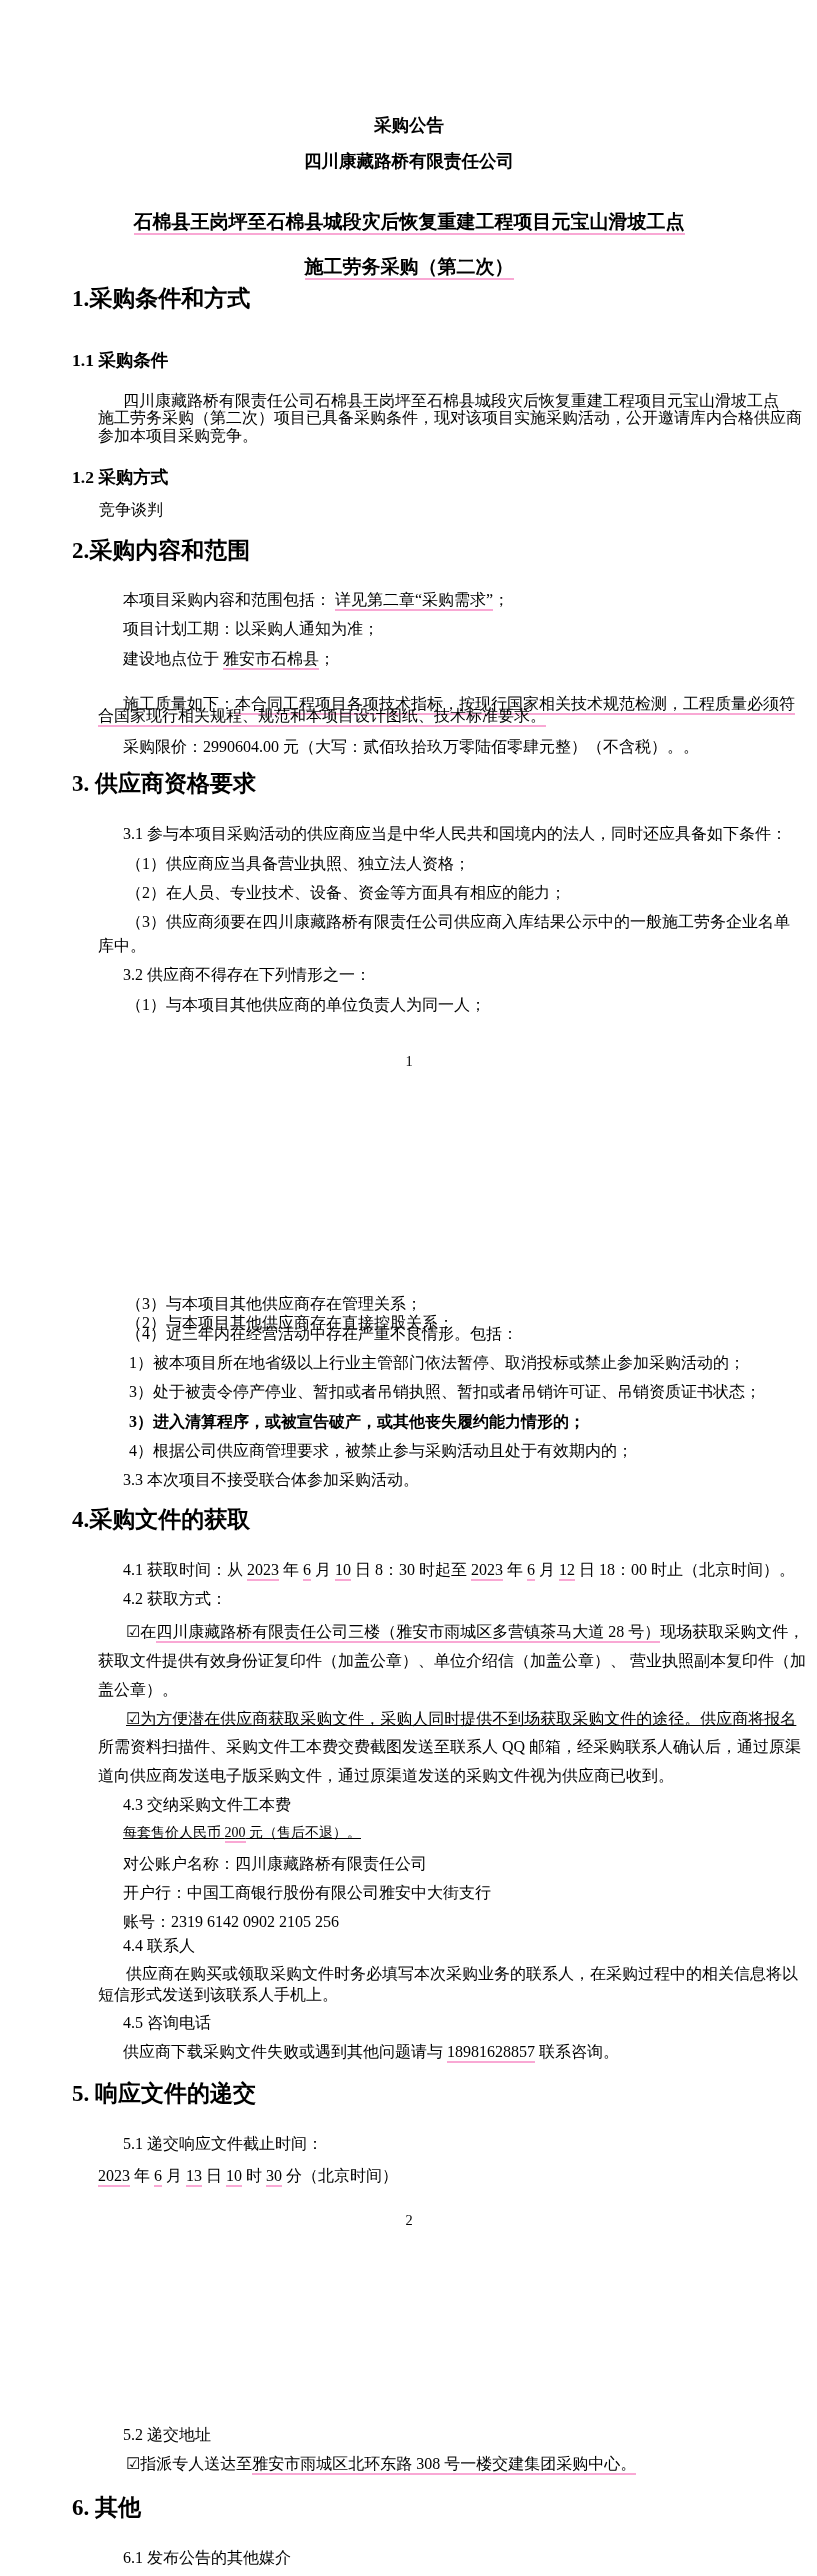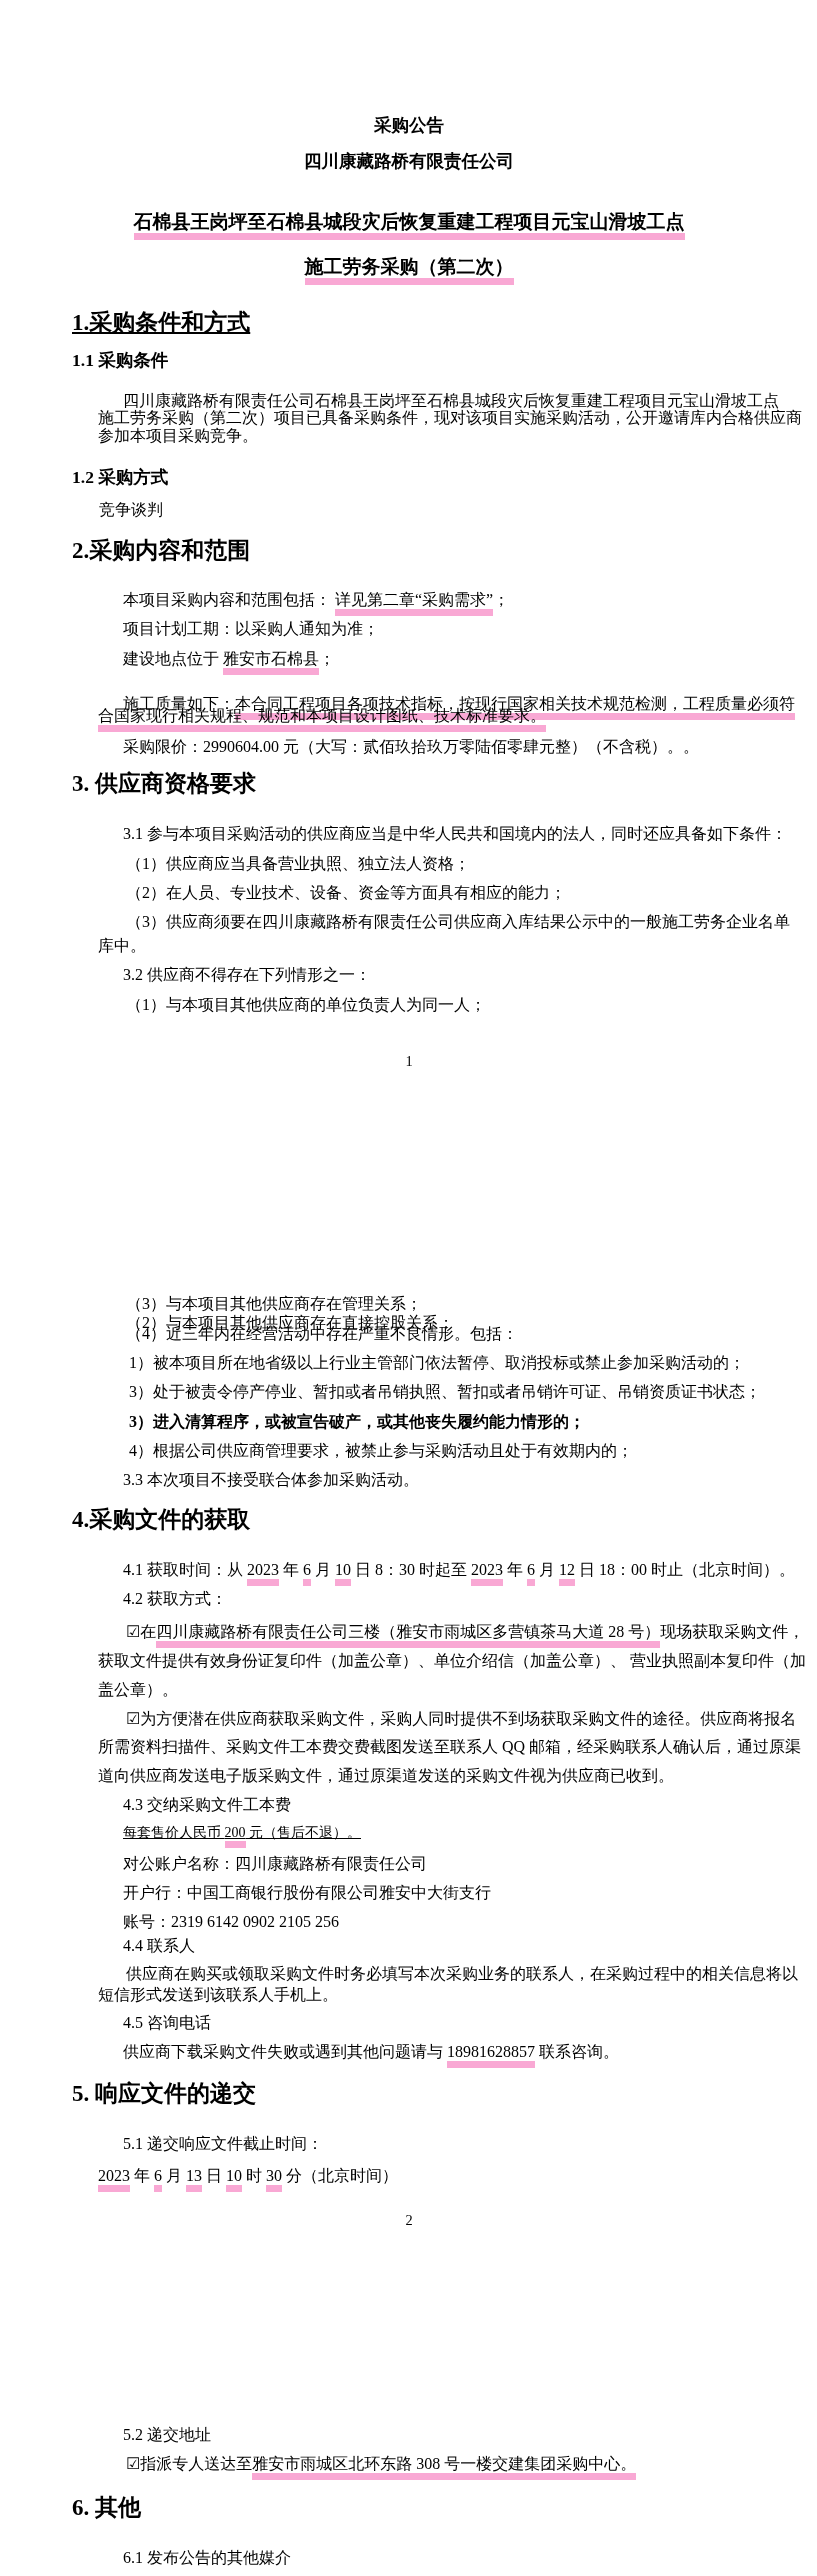--- a/index.html
+++ b/index.html
@@ -2,32 +2,32 @@
 <html style="font-size:8.2px"><head>
 <meta charset="utf-8">
 <style>
   html,body{margin:0;padding:0;background:#ffffff;}
   body{width:818px;height:3470px;position:relative;
        font-family:"Liberation Serif","DejaVu Serif",serif;color:#000;}
   #doc{position:absolute;left:0;top:0;width:818px;height:3470px;background:#fff;overflow:hidden;}
   .line{position:absolute;white-space:nowrap;line-height:1.3;z-index:2;}
   .line.c{left:0;width:818px;text-align:center;}
   .line.b{font-weight:bold;}
-  .u{border-bottom:7px solid #f9a8d4;padding-bottom:0.5px;text-align:right;}
+  .u{border-bottom:2px solid #f9a8d4;padding-bottom:0.5px;text-align:right;}
 </style>
 </head>
 <body>
 
 <div id="doc">
 
 <div class="line b c" style="top: 114px; font-size: 17.5px;"><span>采购公告</span></div>
     <div class="line b c" style="top: 150px; font-size: 17.5px;"><span>四川康藏路桥有限责任公司</span></div>
     <div class="line b c" style="top: 210px; font-size: 19px;"><span class="u">石棉县王岗坪至石棉县城段灾后恢复重建工程项目元宝山滑坡工点</span></div>
     <div class="line b c" style="top: 255px; font-size: 19px;"><span class="u">施工劳务采购（第二次）</span></div>
-    <div class="line b" style="top: 308px; left: 72px; font-size: 23px; text-decoration: underline;"><span>1.采购条件和方式</span></div>
+    <div class="line b" style="top: 284px; left: 72px; font-size: 23px;"><span>1.采购条件和方式</span></div>
     <div class="line b" style="top: 349px; left: 72px; font-size: 17.5px;"><span>1.1 采购条件</span></div>
     <div class="line" style="top: 391px; left: 123px; font-size: 16px;"><span>四川康藏路桥有限责任公司石棉县王岗坪至石棉县城段灾后恢复重建工程项目元宝山滑坡工点</span></div>
     <div class="line" style="top: 408px; left: 98px; font-size: 16px;"><span>施工劳务采购（第二次）项目已具备采购条件，现对该项目实施采购活动，公开邀请库内合格供应商</span></div>
     <div class="line" style="top: 426px; left: 98px; font-size: 16px;"><span>参加本项目采购竞争。</span></div>
     <div class="line b" style="top: 466px; left: 72px; font-size: 17.5px;"><span>1.2 采购方式</span></div>
     <div class="line" style="top: 500px; left: 99px; font-size: 16px;"><span>竞争谈判</span></div>
     <div class="line b" style="top: 536px; left: 72px; font-size: 23px;"><span>2.采购内容和范围</span></div>
     <div class="line" style="top: 590px; left: 123px; font-size: 16px;"><span>本项目采购内容和范围包括： </span><span class="u">详见第二章“采购需求”</span><span>；</span></div>
     <div class="line" style="top: 619px; left: 123px; font-size: 16px;"><span>项目计划工期：以采购人通知为准；</span></div>
     <div class="line" style="top: 649px; left: 123px; font-size: 16px;"><span>建设地点位于 </span><span class="u">雅安市石棉县</span><span>；</span></div>
@@ -50,21 +50,21 @@
     <div class="line" style="top: 1382px; left: 129px; font-size: 16px;"><span>3）处于被责令停产停业、暂扣或者吊销执照、暂扣或者吊销许可证、吊销资质证书状态；</span></div>
     <div class="line" style="top: 1412px; left: 129px; font-size: 16px; font-weight: bold;"><span>3）进入清算程序，或被宣告破产，或其他丧失履约能力情形的；</span></div>
     <div class="line" style="top: 1441px; left: 129px; font-size: 16px;"><span>4）根据公司供应商管理要求，被禁止参与采购活动且处于有效期内的；</span></div>
     <div class="line" style="top: 1470px; left: 123px; font-size: 16px;"><span>3.3 本次项目不接受联合体参加采购活动。</span></div>
     <div class="line b" style="top: 1505px; left: 72px; font-size: 23px;"><span>4.采购文件的获取</span></div>
     <div class="line" style="top: 1560px; left: 123px; font-size: 16px;"><span>4.1 获取时间：从 </span><span class="u">2023</span><span> 年 </span><span class="u">6</span><span> 月 </span><span class="u">10</span><span> 日 8：30 时起至 </span><span class="u">2023</span><span> 年 </span><span class="u">6</span><span> 月 </span><span class="u">12</span><span> 日 18：00 时止（北京时间）。</span></div>
     <div class="line" style="top: 1589px; left: 123px; font-size: 16px;"><span>4.2 获取方式：</span></div>
     <div class="line" style="top: 1622px; left: 126px; font-size: 16px;"><span>☑在</span><span class="u">四川康藏路桥有限责任公司三楼（雅安市雨城区多营镇茶马大道 28 号）</span><span>现场获取采购文件，</span></div>
     <div class="line" style="top: 1651px; left: 98px; font-size: 16px;"><span>获取文件提供有效身份证复印件（加盖公章）、单位介绍信（加盖公章）、 营业执照副本复印件（加</span></div>
     <div class="line" style="top: 1680px; left: 98px; font-size: 16px;"><span>盖公章）。</span></div>
-    <div class="line" style="top: 1709px; left: 126px; font-size: 16px;"><span>☑为方便潜在供应商获取采购文件，采购人同时提供不到场获取采购文件的途径。供应商将报名</span></div>
+    <div class="line" style="top: 1709px; left: 126px; font-size: 16px; text-decoration: underline;"><span>☑为方便潜在供应商获取采购文件，采购人同时提供不到场获取采购文件的途径。供应商将报名</span></div>
     <div class="line" style="top: 1737px; left: 98px; font-size: 16px;"><span>所需资料扫描件、采购文件工本费交费截图发送至联系人 QQ 邮箱，经采购联系人确认后，通过原渠</span></div>
     <div class="line" style="top: 1766px; left: 98px; font-size: 16px;"><span>道向供应商发送电子版采购文件，通过原渠道发送的采购文件视为供应商已收到。</span></div>
     <div class="line" style="top: 1795px; left: 123px; font-size: 16px;"><span>4.3 交纳采购文件工本费</span></div>
     <div class="line" style="top: 1824px; left: 123px; font-size: 14px; text-decoration: underline;"><span>每套售价人民币 </span><span class="u">200</span><span> 元（售后不退）。</span></div>
     <div class="line" style="top: 1854px; left: 123px; font-size: 16px;"><span>对公账户名称：四川康藏路桥有限责任公司</span></div>
     <div class="line" style="top: 1883px; left: 123px; font-size: 16px;"><span>开户行：中国工商银行股份有限公司雅安中大街支行</span></div>
     <div class="line" style="top: 1912px; left: 123px; font-size: 16px;"><span>账号：2319 6142 0902 2105 256</span></div>
     <div class="line" style="top: 1936px; left: 123px; font-size: 16px;"><span>4.4 联系人</span></div>
     <div class="line" style="top: 1964px; left: 126px; font-size: 16px;"><span>供应商在购买或领取采购文件时务必填写本次采购业务的联系人，在采购过程中的相关信息将以</span></div>
     <div class="line" style="top: 1985px; left: 98px; font-size: 16px;"><span>短信形式发送到该联系人手机上。</span></div>

